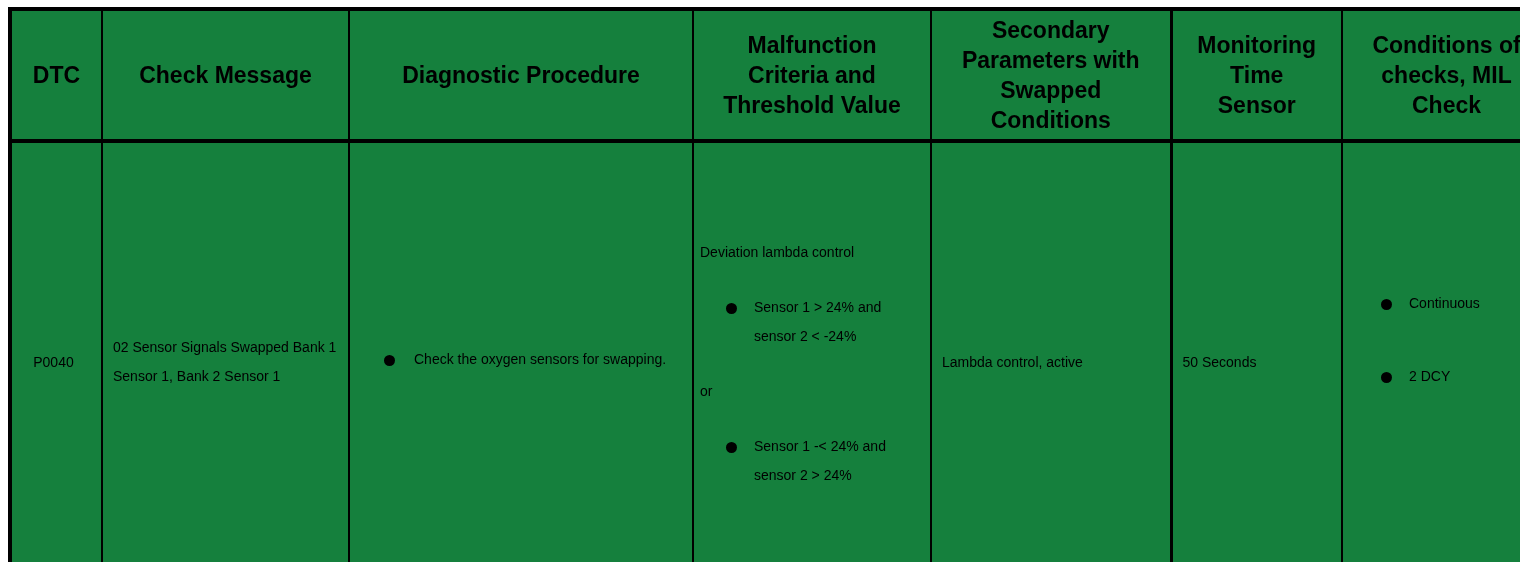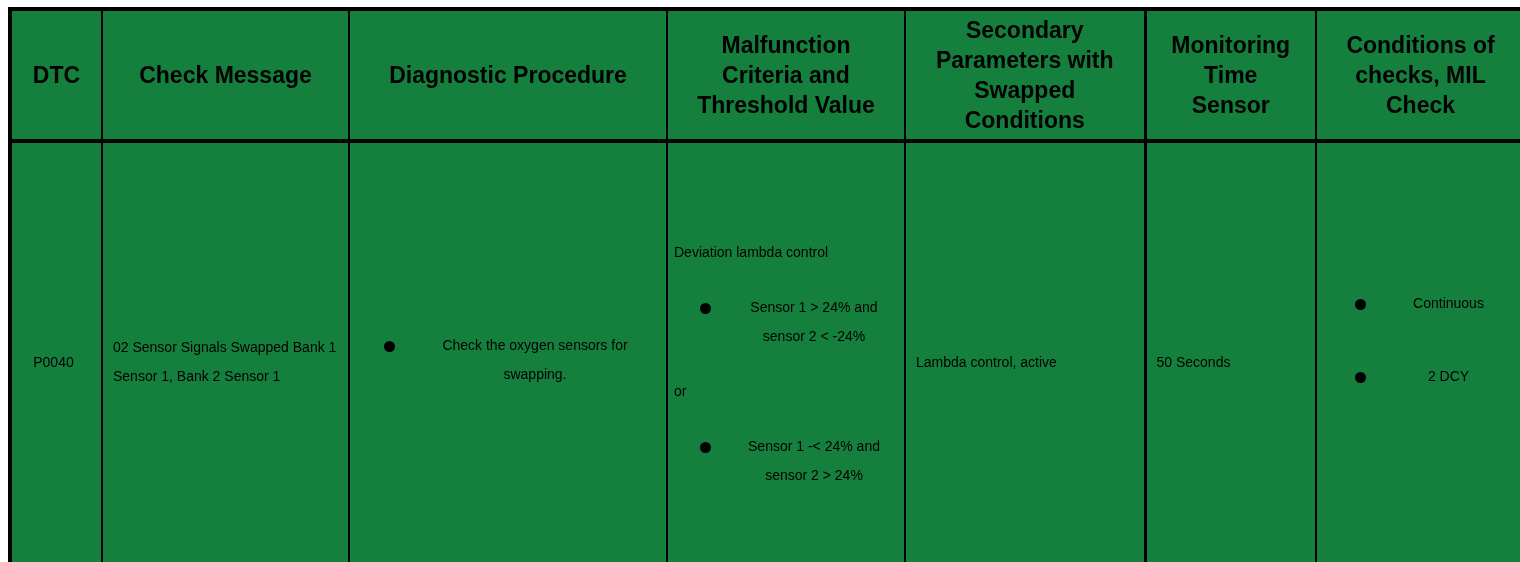--- a/index.html
+++ b/index.html
@@ -56,21 +56,21 @@
   }
 
   thead tr.header-row th.col-dtc,
   tbody tr.data-row td.col-dtc { border-left: none; }
   thead tr.header-row th.col-freq,
   tbody tr.data-row td.col-freq { border-right: none; }
 
   
   .col-dtc      { width: 92px; }
   .col-errmsg   { width: 247px; }
-  .col-diag     { width: 318px; }
+  .col-diag     { width: 344px; }
   .col-malf     { width: 238px; }
   .col-sec      { width: 240px; }
   .col-mon      { width: 171px; }
   .col-freq     { width: 210px; }
 
   
   thead tr.header-row th.col-mon,
   tbody tr.data-row td.col-mon { border-left-width: 3px; }
 
   
@@ -117,21 +117,20 @@
 
   ul.bullets {
     list-style: none;
     margin: 0;
     padding: 0;
   }
   ul.bullets li {
     position: relative;
     padding-left: 52px;
     margin: 0 0 22px 0;
-    text-align: center;
   }
   ul.bullets li:last-child { margin-bottom: 5px; }
   ul.bullets li .bullet-dot {
     position: absolute;
     left: 24px;
     top: 10px;
     width: 11px;
     height: 11px;
     background: #000000;
     border-radius: 50%;

